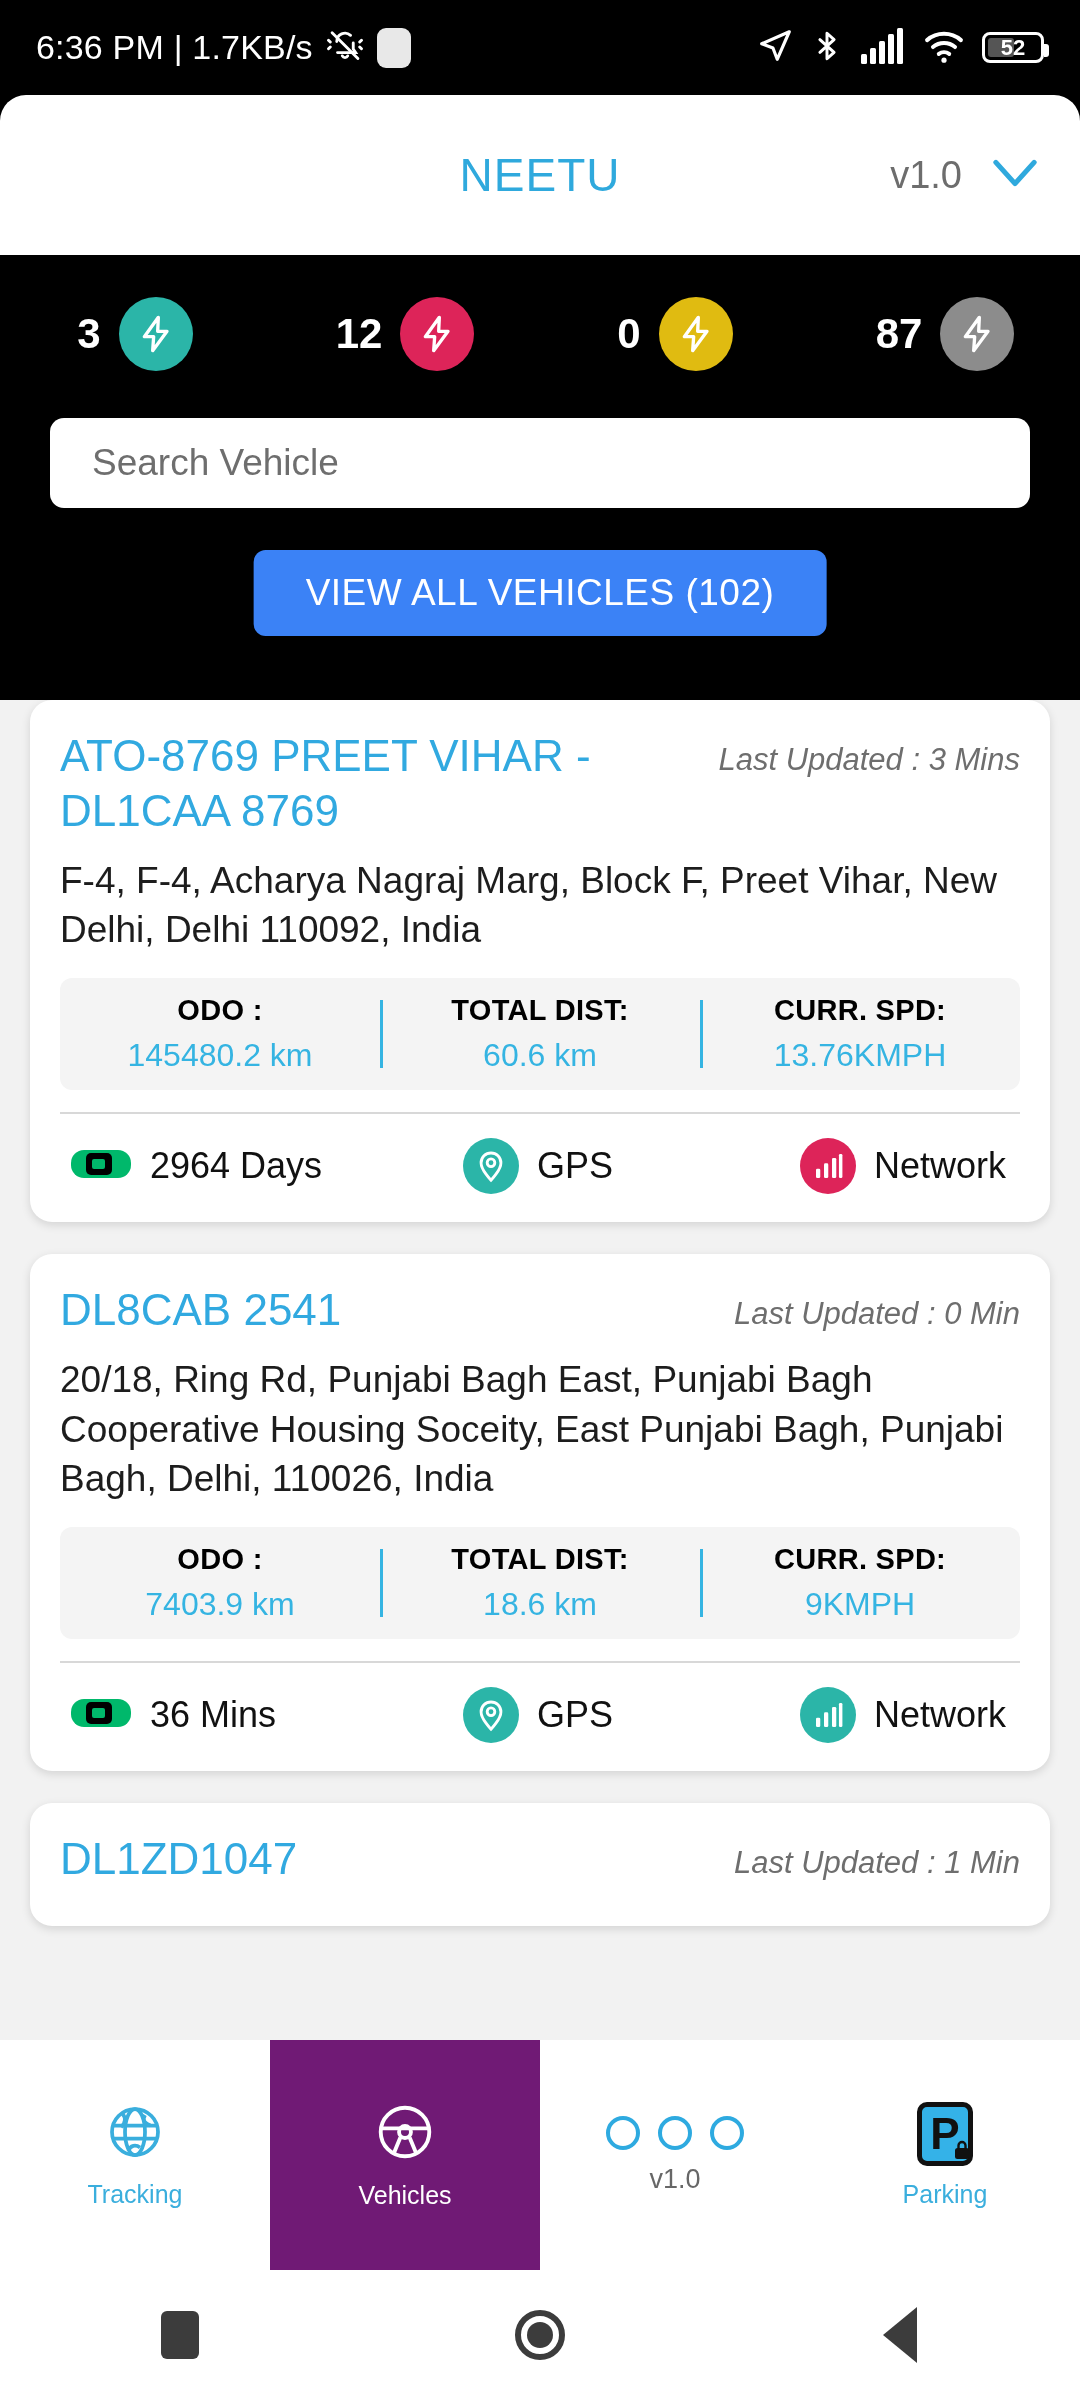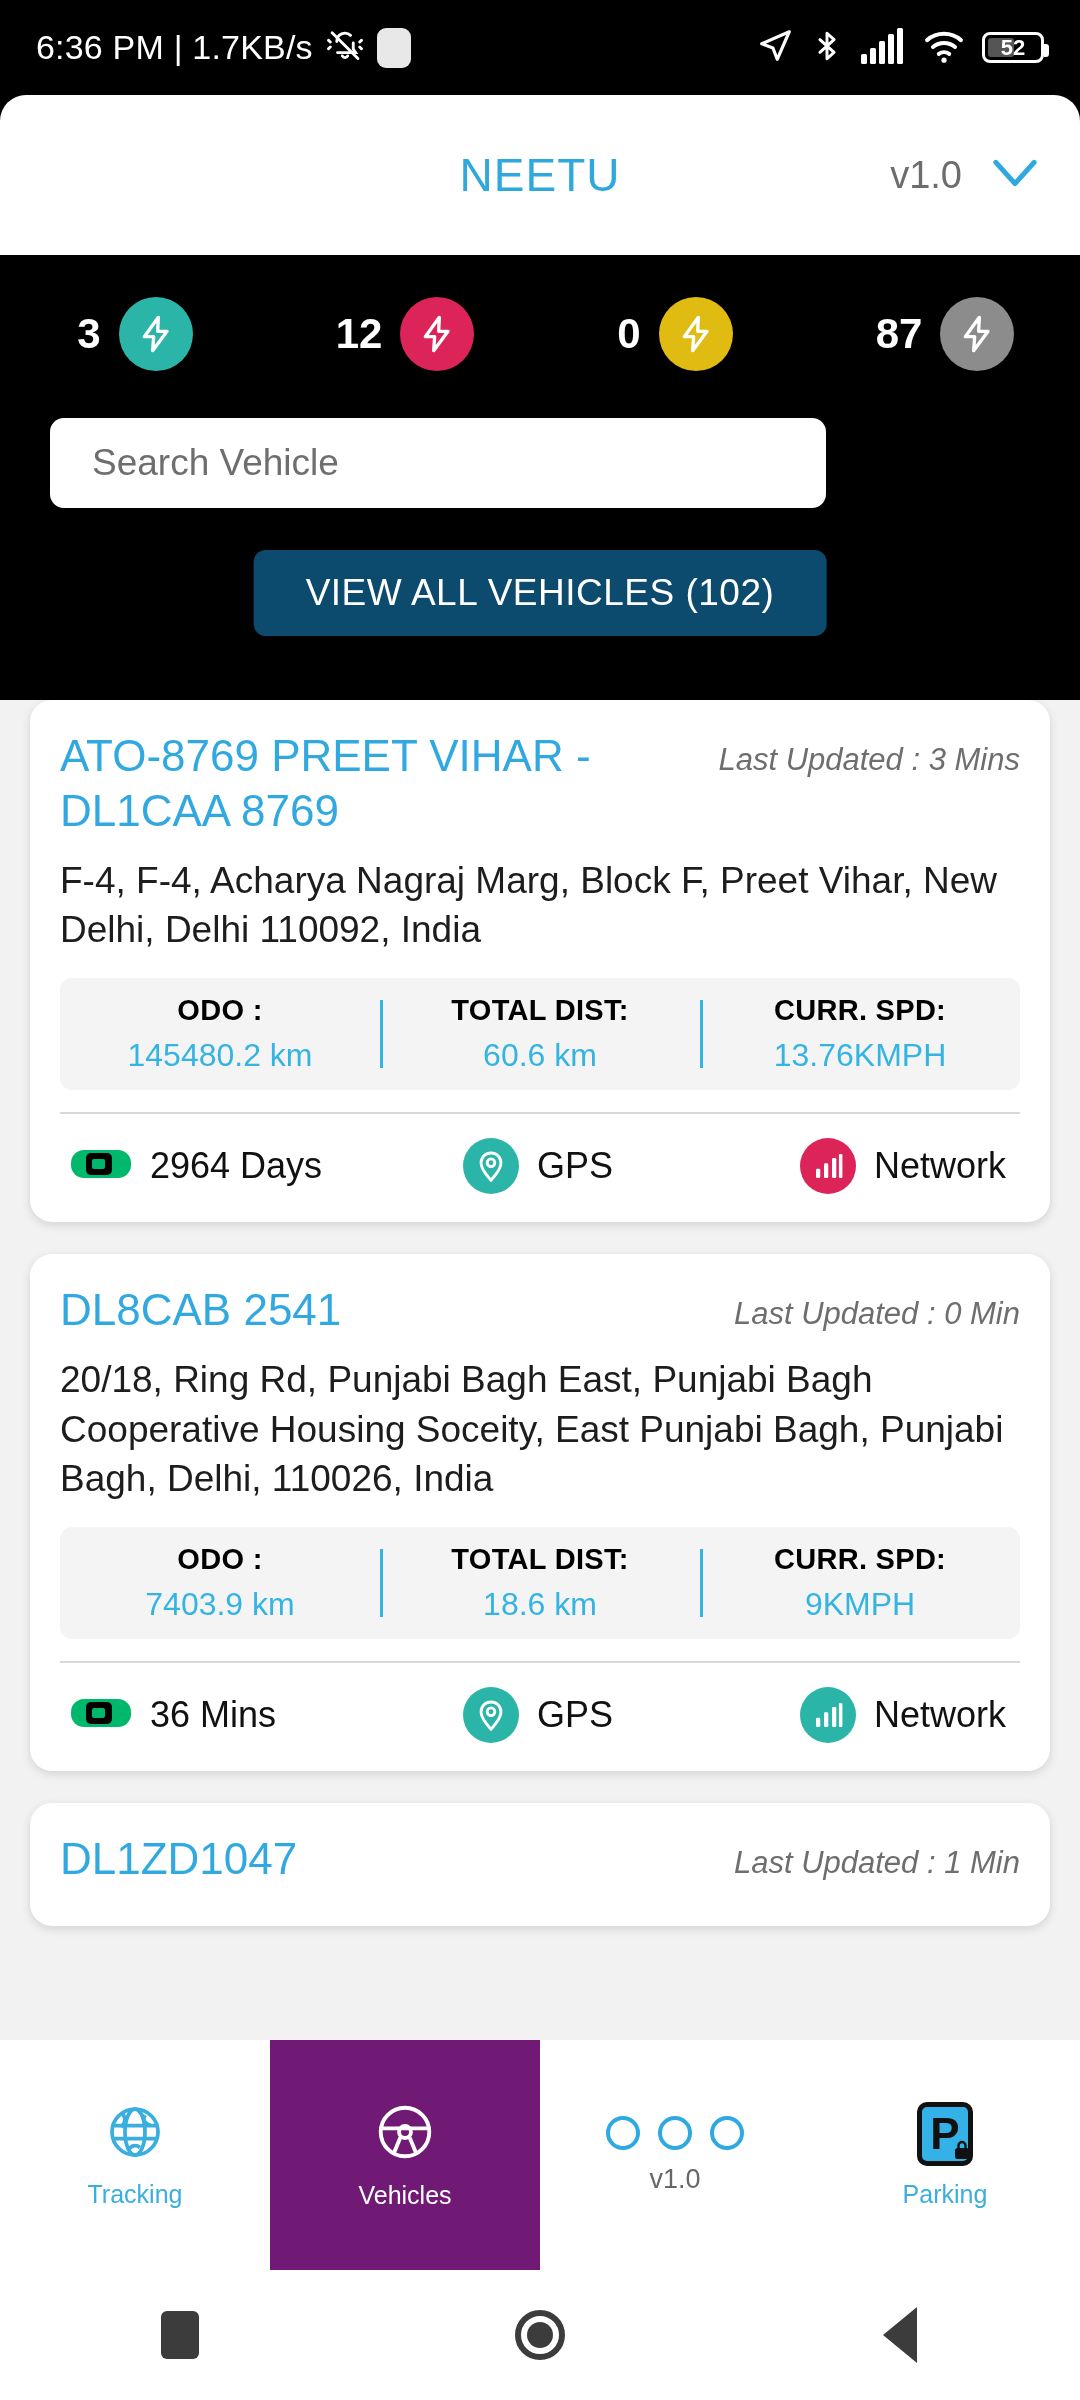--- a/index.html
+++ b/index.html
@@ -63,30 +63,30 @@
   .stat-item{
     flex:1; display:flex; align-items:center; justify-content:center; gap:18px;
   }
   .stat-num{ color:#fff; font-size:42px; font-weight:700; }
   .stat-badge{
     width:74px;height:74px;border-radius:50%;
     display:flex;align-items:center;justify-content:center;
   }
 
   #search-input{
-    position:absolute; top:163px; left:50px; width:776px; height:90px;
+    position:absolute; top:163px; left:50px; width:980px; height:90px;
     background:#fff; border:none; border-radius:14px;
     font-family:"Liberation Sans", sans-serif; font-size:37px;
     color:#333; padding:0 42px; outline:none;
   }
   #search-input::placeholder{ color:#6e6e6e; }
 
   #view-all-button{
     position:absolute; top:295px; left:50%; transform:translateX(-50%);
-    background:#0c4a6e; color:#fff; border:none; border-radius:12px;
+    background:#3b82f6; color:#fff; border:none; border-radius:12px;
     font-family:"Liberation Sans", sans-serif;
     font-size:37px; letter-spacing:.5px;
     padding:22px 52px; cursor:pointer; white-space:nowrap;
   }
 
   
   #card-list{
     position:absolute; top:700px; left:0; width:1080px; height:1340px;
     background:#f2f2f2; overflow:hidden;
   }

